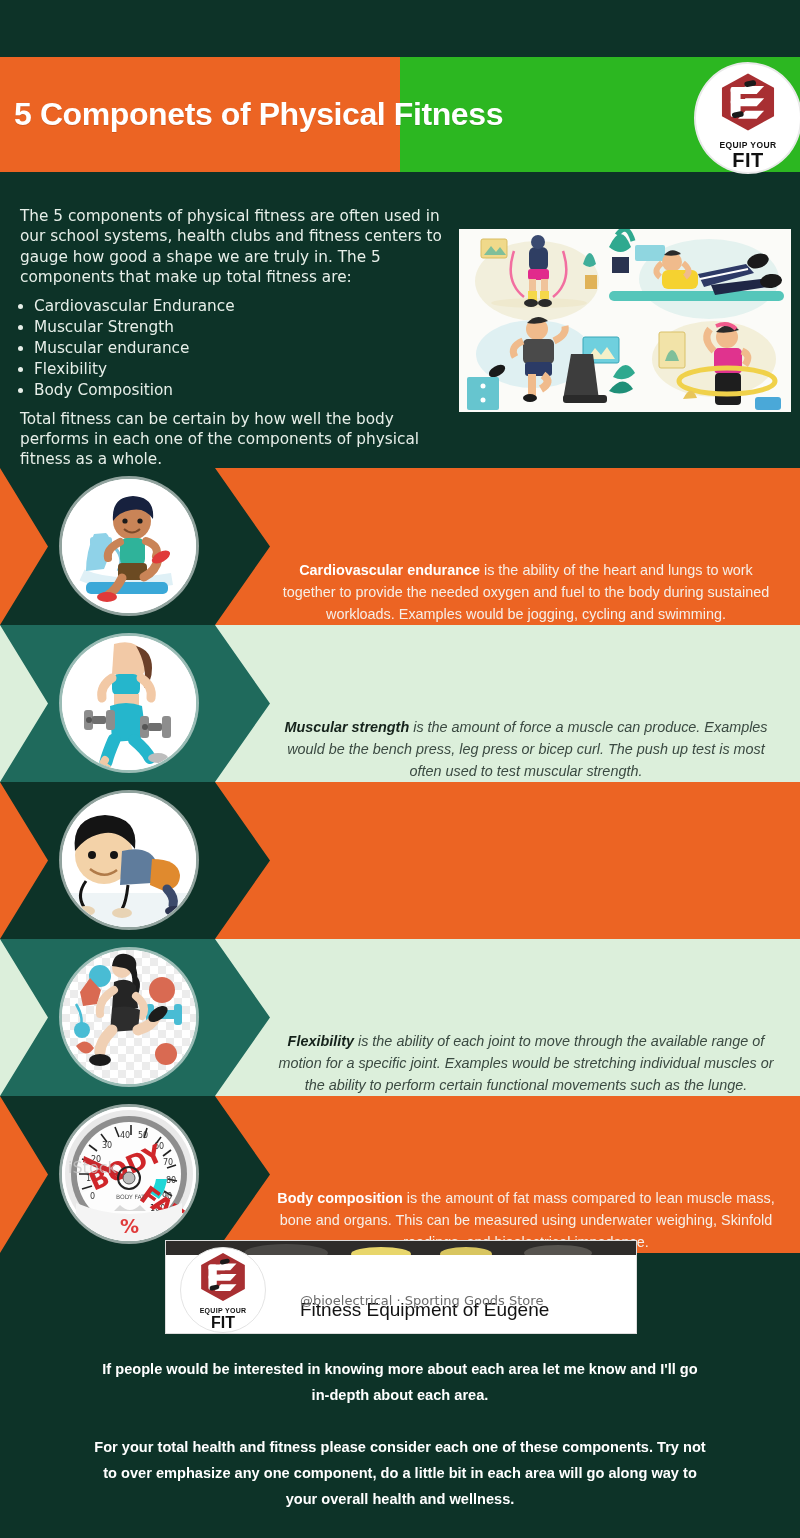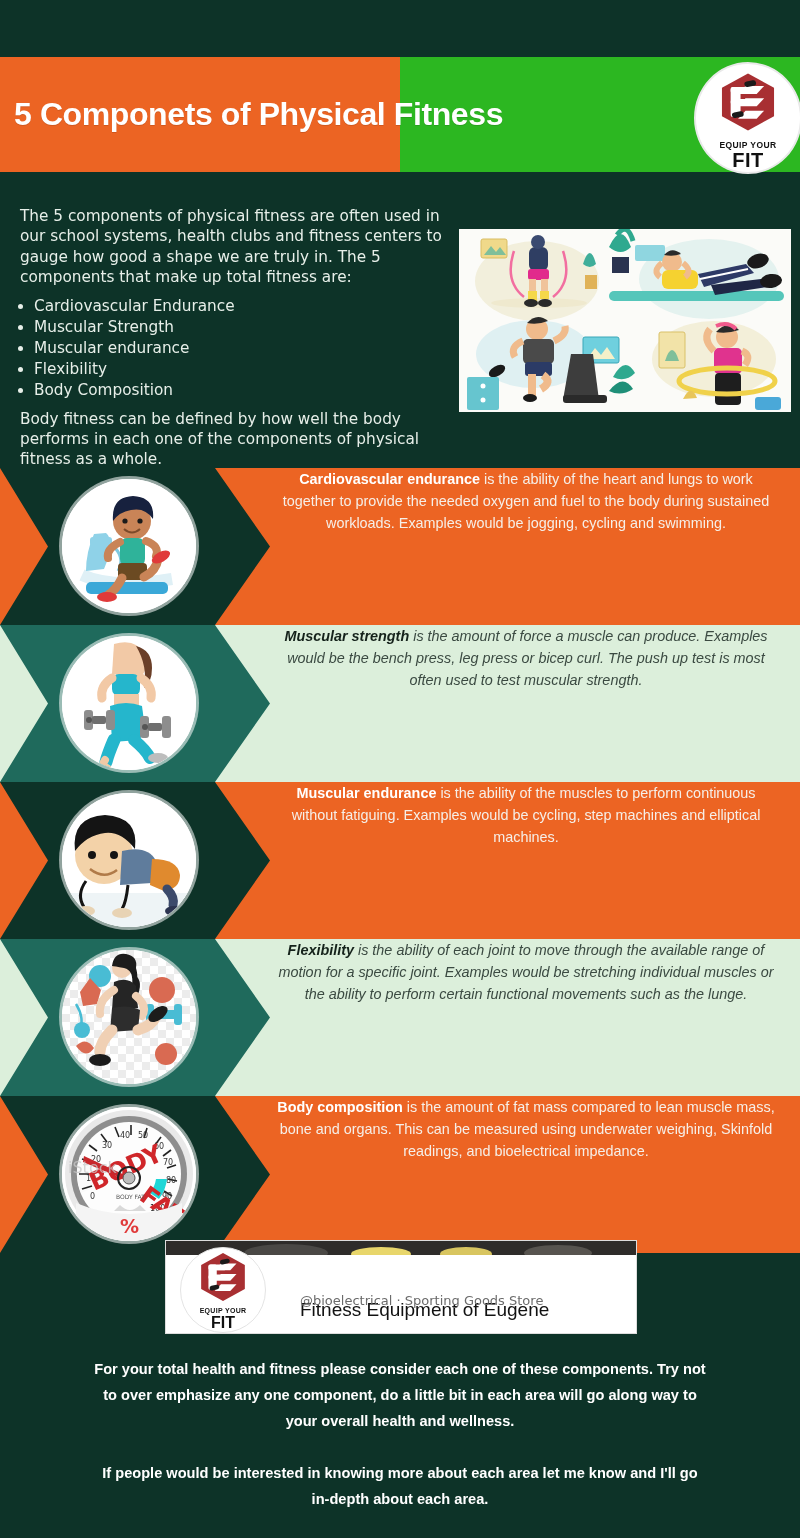--- a/index.html
+++ b/index.html
@@ -58,21 +58,21 @@
   .row .chev{
     position:absolute;left:0;top:0;width:270px;height:157px;
   }
   .row .circle{
     position:absolute;left:62px;top:11px;width:134px;height:134px;
     border-radius:50%;background:#fff;overflow:hidden;
     box-shadow:0 0 0 3px rgba(255,255,255,.55);
   }
   .row .txt{
     position:absolute;left:268px;top:0;width:516px;height:157px;
-    display:flex;align-items:flex-start;justify-content:center;text-align:center;
+    display:flex;align-items:flex-end;justify-content:center;text-align:center;
     font-size:14.4px;line-height:22px;padding:0 6px;box-sizing:border-box;
   }
   .row.dark .txt{color:#f6efe8;}
   .row.light .txt{color:#3b4a42;font-style:italic;}
   .row .txt b{font-weight:bold;}
   .row.dark .txt b{color:#ffffff;}
   .row.light .txt b{color:#15221b;}
 
   
   .fbcard{
@@ -132,21 +132,21 @@
 
   <div class="intro">
     <p>The 5 components of physical fitness are often used in our school systems, health clubs and fitness centers to gauge how good a shape we are truly in. The 5 components that make up total fitness are:</p>
     <ul>
       <li>Cardiovascular Endurance</li>
       <li>Muscular Strength</li>
       <li>Muscular endurance</li>
       <li>Flexibility</li>
       <li>Body Composition</li>
     </ul>
-    <p>Body fitness can be defined by how well the body performs in each one of the components of physical fitness as a whole.</p>
+    <p>Total fitness can be certain by how well the body performs in each one of the components of physical fitness as a whole.</p>
   </div>
 
   <div class="hero-photo">
     <svg width="332" height="183" viewBox="0 0 332 183">
       <rect width="332" height="183" fill="#fbfbf8"></rect>
 
       <ellipse cx="78" cy="52" rx="62" ry="40" fill="#f2efdc"></ellipse>
       <rect x="22" y="10" width="26" height="19" rx="2" fill="#f0d98a" stroke="#d9bd63"></rect>
       <path d="M25 26 l7-9 5 6 4-5 6 8z" fill="#7fbf9a"></path>
       <ellipse cx="80" cy="74" rx="48" ry="5" fill="#efe9ce"></ellipse>
@@ -299,23 +299,20 @@
         <path d="M28 76 q14 11 27 1" stroke="#b07a48" stroke-width="2.5" fill="none"></path>
         <path d="M60 58 q26 -6 34 10 l-4 22 -32 2z" fill="#5f7c9c"></path>
         <path d="M90 66 q26 0 28 16 q0 14 -16 16 l-14 -6z" fill="#e08a2e"></path>
         <path d="M105 96 q8 8 6 16" stroke="#3c4a6b" stroke-width="9" fill="none" stroke-linecap="round"></path>
         <ellipse cx="112" cy="118" rx="9" ry="5" fill="#2c3450"></ellipse>
         <path d="M66 92 q-2 18 -6 24" stroke="#141414" stroke-width="3" fill="none"></path>
         <path d="M24 88 q-10 14 -2 26" stroke="#141414" stroke-width="3" fill="none"></path>
         <ellipse cx="60" cy="120" rx="10" ry="5" fill="#e8d3b4"></ellipse>
         <ellipse cx="24" cy="118" rx="9" ry="5" fill="#e8d3b4"></ellipse>
       </svg>
-    </div>
-    <div class="txt">
-      <span><b>Muscular endurance</b><span> is the ability of the muscles to perform continuous without fatiguing. Examples would be cycling, step machines and elliptical machines.</span></span>
     </div>
   </div>
 
   <div class="row light" id="row3" style="top:939px;">
     <div class="bg" style="background:#dcefdb;"></div>
     <svg class="chev" viewBox="0 0 270 157" preserveAspectRatio="none">
       <polygon points="0,0 215,0 270,78.5 215,157 0,157 48,78.5" fill="#1f6a5c"></polygon>
     </svg>
     <div class="circle">
       <svg width="134" height="134" viewBox="0 0 134 134">
@@ -442,18 +439,18 @@
         </g>
       </svg>
       <div class="l1">EQUIP YOUR</div>
       <div class="l2">FIT</div>
     </div>
     <div class="pname">Fitness Equipment of Eugene</div>
     <div class="phandle">@bioelectrical · Sporting Goods Store</div>
   </div>
 
   <div class="closing">
+    <p>If people would be interested in knowing more about each area let me know and I'll go in-depth about each area.</p>
     <p>For your total health and fitness please consider each one of these components. Try not to over emphasize any one component, do a little bit in each area will go along way to your overall health and wellness.</p>
-    <p>If people would be interested in knowing more about each area let me know and I'll go in-depth about each area.</p>
   </div>
 
   <div class="bottombar"></div>
 </div>
 
 </body></html>

